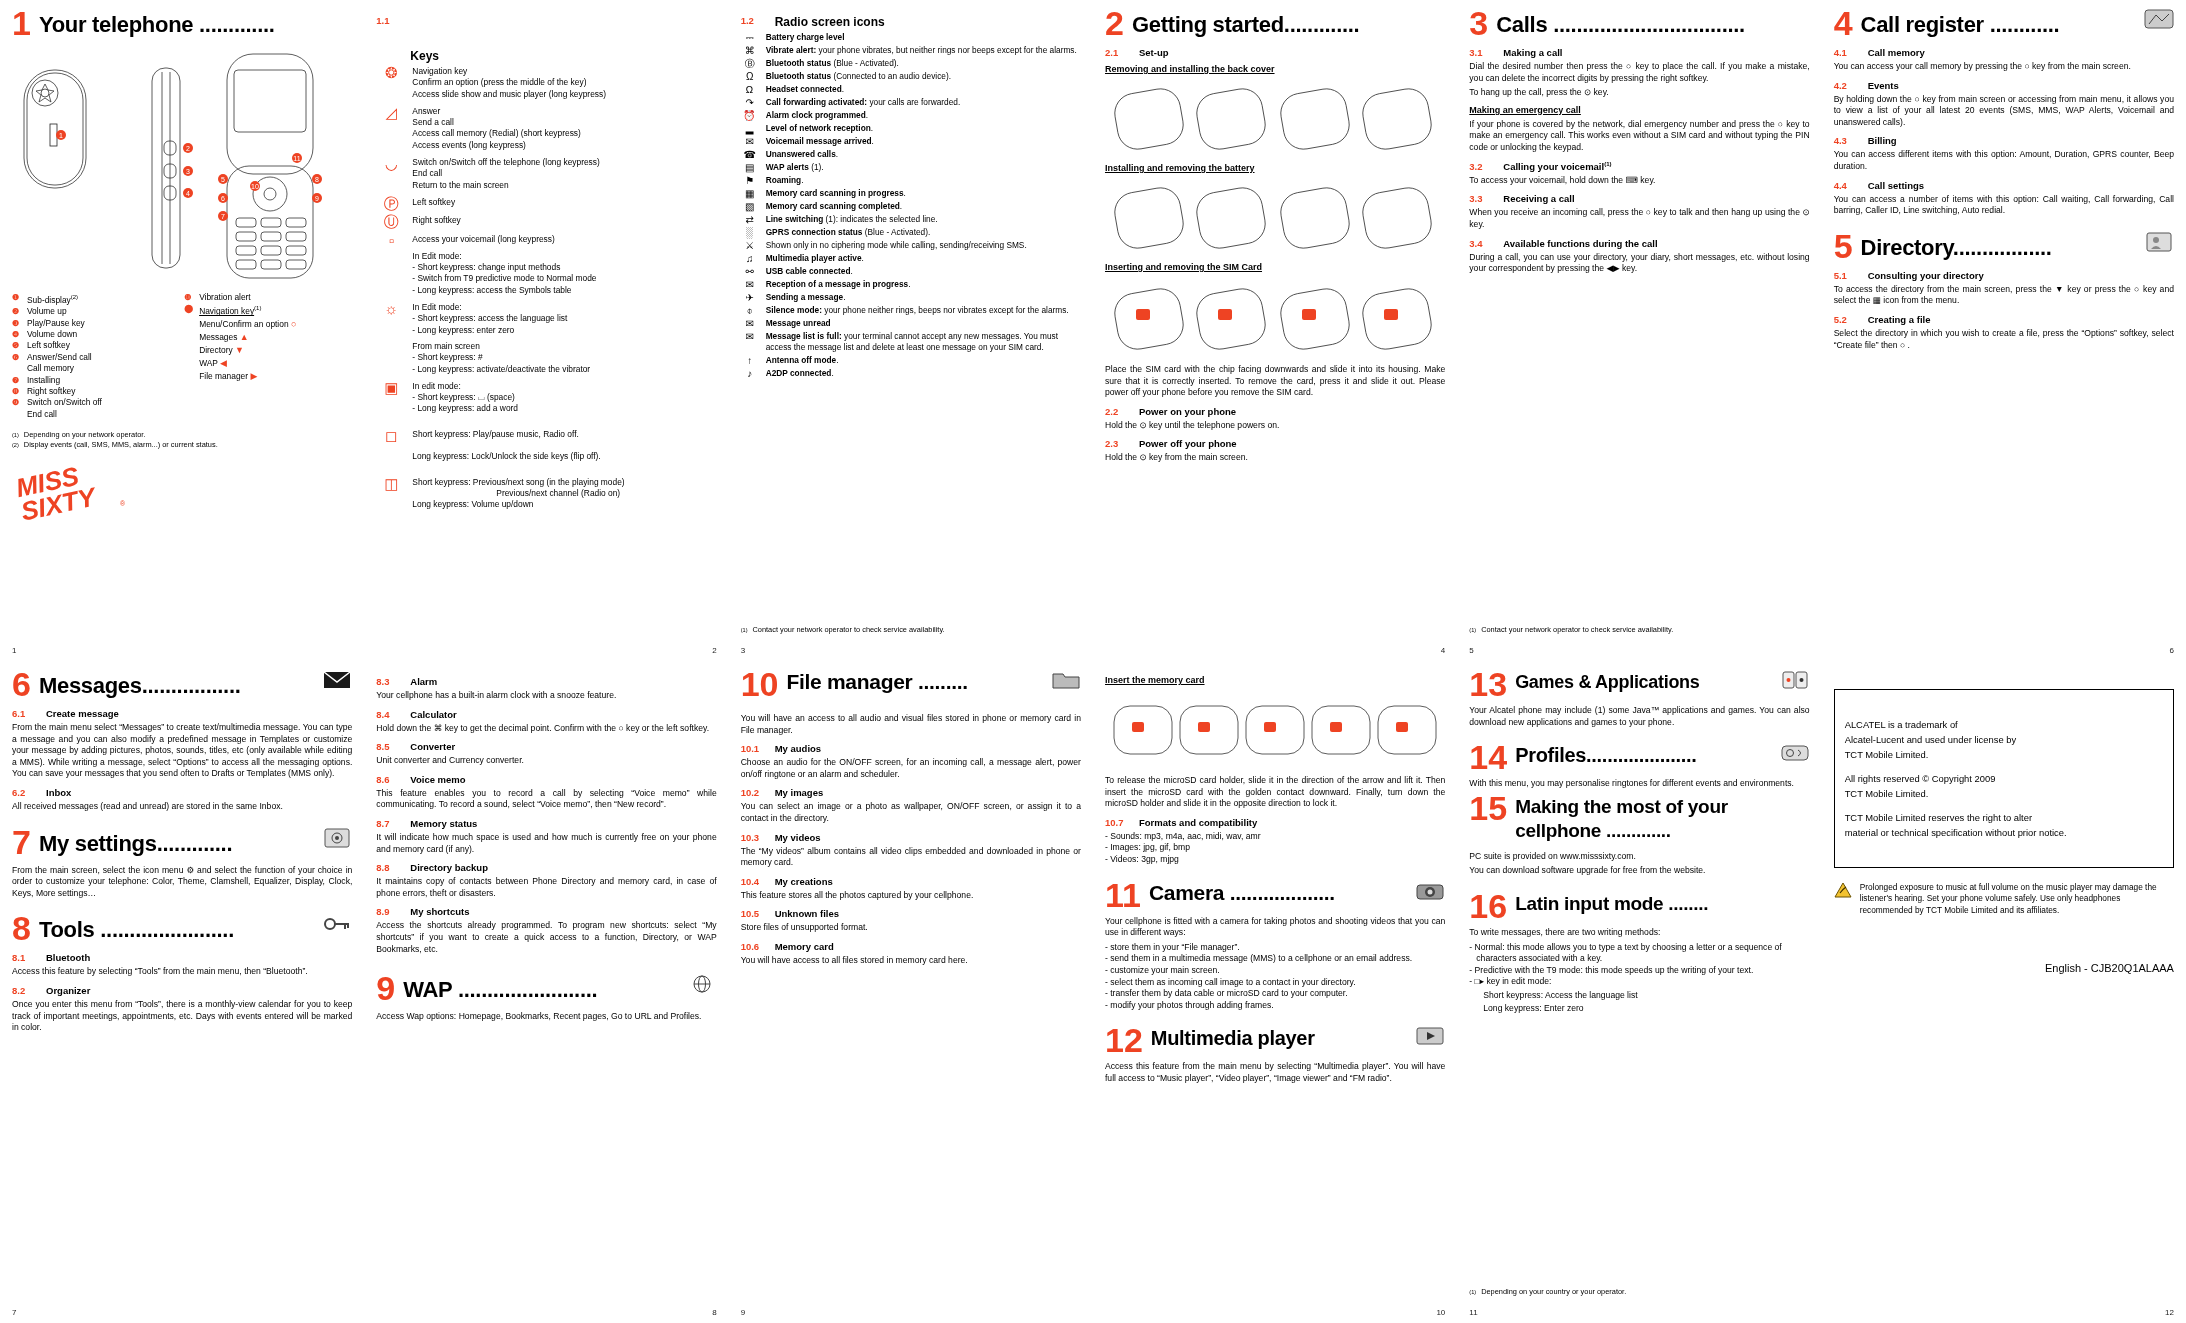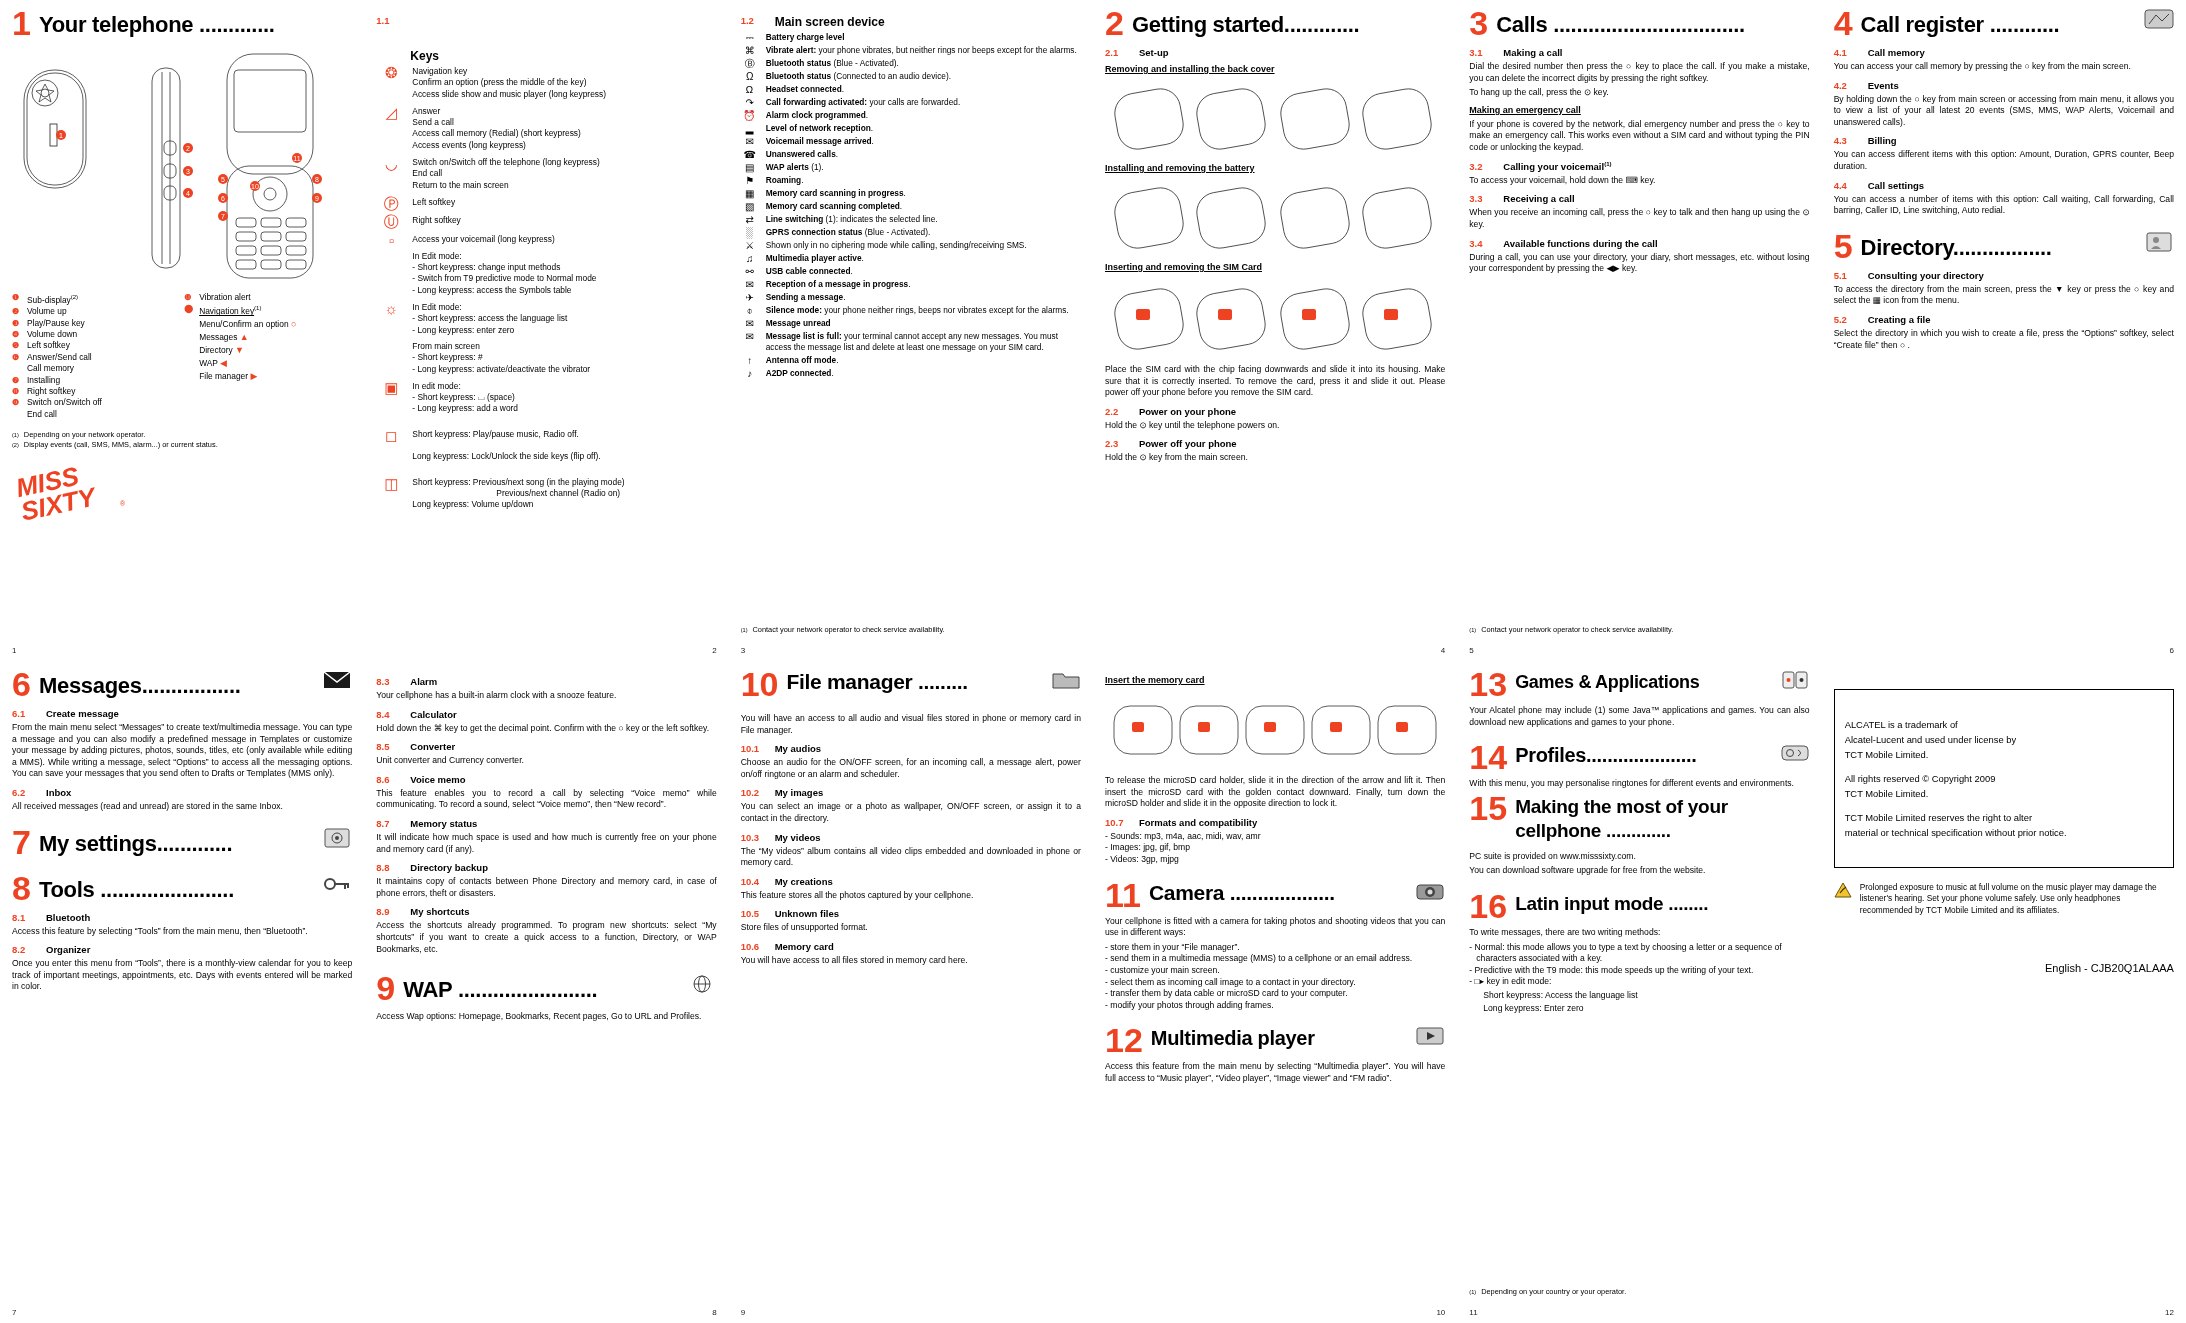--- a/index.html
+++ b/index.html
@@ -304,21 +304,21 @@
           <span class="keyicon">◫</span>
           <span class="keydesc"><span>Short keypress: Previous/next song (in the playing mode)</span><br><span style="padding-left:84px;display:inline-block;">Previous/next channel (Radio on)</span><br><span>Long keypress: Volume up/down</span></span>
         </div>
     </div>
     <div class="page-num pn-right">2</div>
   </div>
 
   <div class="page">
     <div class="sub">
       <span class="subnum">1.2</span>
-      <span class="subtitle" style="font-size:12px;">Main screen device</span>
+      <span class="subtitle" style="font-size:12px;">Radio screen icons</span>
     </div>
     <div class="iconlist" id="iconlist">
         <div class="icrow">
           <span class="icglyph">⎓</span>
           <span class="ictext"><b>Battery charge level</b></span>
         </div>
         <div class="icrow">
           <span class="icglyph">⌘</span>
           <span class="ictext"><b>Vibrate alert:</b> your phone vibrates, but neither rings nor beeps except for the alarms.</span>
         </div>
@@ -598,20 +598,21 @@
     <p class="body">All received messages (read and unread) are stored in the same Inbox.</p>
     <div class="chaphead" style="margin-top:14px;">
       <span class="chapnum">7</span>
       <span class="chaptitle">My settings.............</span>
       <span class="chapicon"><svg class="sec-ico" viewBox="0 0 30 22">
             <rect x="3" y="2" width="24" height="18" rx="2" fill="#ddd" stroke="#555"></rect>
             <circle cx="15" cy="11" r="5" fill="none" stroke="#444"></circle>
             <circle cx="15" cy="11" r="2" fill="#444"></circle>
           </svg></span>
     </div>
+    <p class="body">From the main screen, select the icon menu ⚙ and select the function of your choice in order to customize your telephone: Color, Theme, Clamshell, Equalizer, Display, Clock, Keys, More settings…</p>
     <div class="chaphead" style="margin-top:14px;">
       <span class="chapnum">8</span>
       <span class="chaptitle">Tools .......................</span>
       <span class="chapicon"><svg class="sec-ico" viewBox="0 0 30 22">
             <circle cx="8" cy="11" r="5" fill="none" stroke="#444" stroke-width="2"></circle>
             <path d="M12 11 L27 11 M23 11 L23 16 M26 11 L26 15" stroke="#444" stroke-width="2" fill="none"></path>
           </svg></span>
     </div>
     <div class="sub">
         <span class="subnum">8.1</span>

